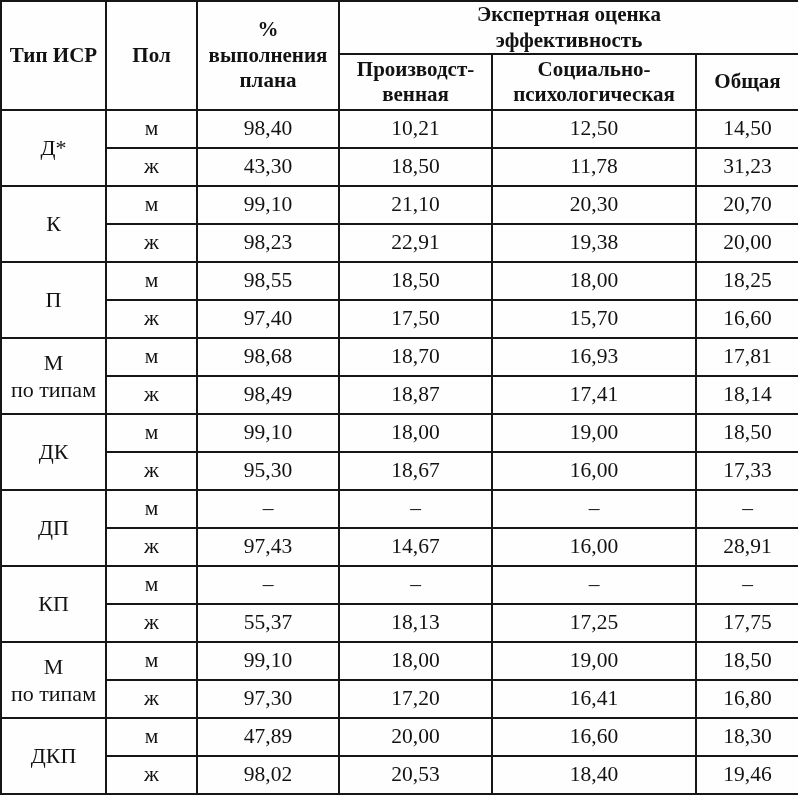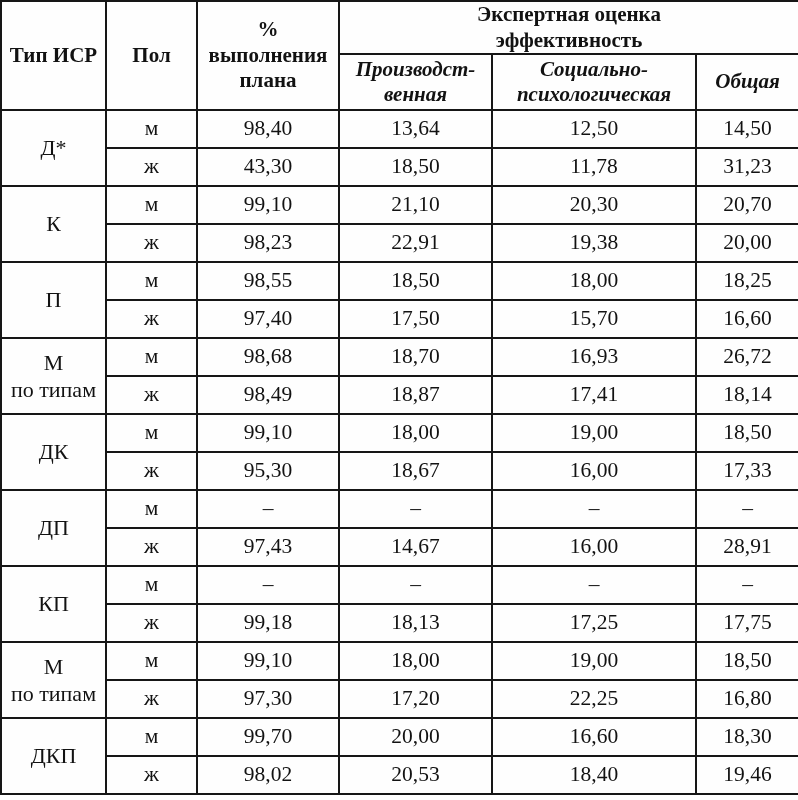--- a/index.html
+++ b/index.html
@@ -31,21 +31,21 @@
   th {
     font-weight: bold;
     font-size: 21px;
     line-height: 1.22;
   }
   td {
     font-size: 21.5px;
     line-height: 1.1;
   }
   tr.header-top { height: 50px; }
-  tr.header-bottom { height: 56px; font-style: italic; }
+  tr.header-bottom { height: 56px; }
   tr.data-row { height: 38px; }
   td.type-cell {
     text-align: left;
     padding-left: 10px;
     font-size: 22px;
     line-height: 1.25;
   }
   .line { display: block; }
 </style>
 </head>
@@ -86,21 +86,21 @@
       <th>Общая</th>
     </tr>
 
     <tr class="data-row">
       <td class="type-cell" rowspan="2">
         <span class="line">Д*</span>
         <span class="line"></span>
       </td>
       <td>м</td>
       <td>98,40</td>
-      <td>13,64</td>
+      <td>10,21</td>
       <td>12,50</td>
       <td>14,50</td>
     </tr>
     <tr class="data-row">
       <td>ж</td>
       <td>43,30</td>
       <td>18,50</td>
       <td>11,78</td>
       <td>31,23</td>
     </tr>
@@ -145,21 +145,21 @@
 
     <tr class="data-row">
       <td class="type-cell" rowspan="2">
         <span class="line">М</span>
         <span class="line">по типам</span>
       </td>
       <td>м</td>
       <td>98,68</td>
       <td>18,70</td>
       <td>16,93</td>
-      <td>26,72</td>
+      <td>17,81</td>
     </tr>
     <tr class="data-row">
       <td>ж</td>
       <td>98,49</td>
       <td>18,87</td>
       <td>17,41</td>
       <td>18,14</td>
     </tr>
 
     <tr class="data-row">
@@ -206,52 +206,52 @@
         <span class="line"></span>
       </td>
       <td>м</td>
       <td>–</td>
       <td>–</td>
       <td>–</td>
       <td>–</td>
     </tr>
     <tr class="data-row">
       <td>ж</td>
-      <td>99,18</td>
+      <td>55,37</td>
       <td>18,13</td>
       <td>17,25</td>
       <td>17,75</td>
     </tr>
 
     <tr class="data-row">
       <td class="type-cell" rowspan="2">
         <span class="line">М</span>
         <span class="line">по типам</span>
       </td>
       <td>м</td>
       <td>99,10</td>
       <td>18,00</td>
       <td>19,00</td>
       <td>18,50</td>
     </tr>
     <tr class="data-row">
       <td>ж</td>
       <td>97,30</td>
       <td>17,20</td>
-      <td>22,25</td>
+      <td>16,41</td>
       <td>16,80</td>
     </tr>
 
     <tr class="data-row">
       <td class="type-cell" rowspan="2">
         <span class="line">ДКП</span>
         <span class="line"></span>
       </td>
       <td>м</td>
-      <td>99,70</td>
+      <td>47,89</td>
       <td>20,00</td>
       <td>16,60</td>
       <td>18,30</td>
     </tr>
     <tr class="data-row">
       <td>ж</td>
       <td>98,02</td>
       <td>20,53</td>
       <td>18,40</td>
       <td>19,46</td>

